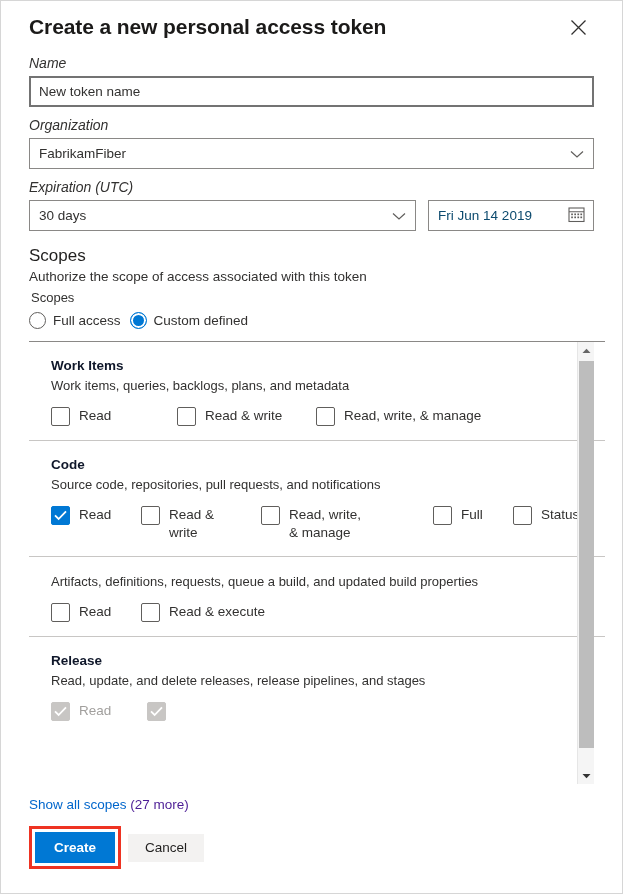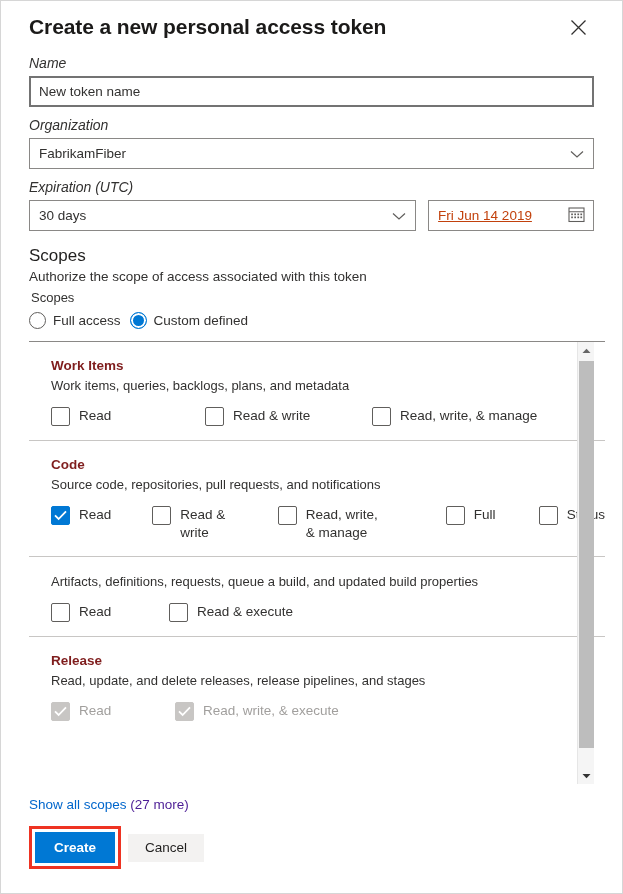--- a/index.html
+++ b/index.html
@@ -111,21 +111,21 @@
     box-sizing: border-box;
     width: 175px;
     height: 31px;
     border: 1px solid #8a8886;
     background: #ffffff;
     display: flex;
     align-items: center;
     padding: 0 9px;
     cursor: pointer;
   }
-  .date-value { font-size: 13.5px; color: #c2410c; text-decoration: underline; }
+  .date-value { font-size: 13.5px; color: #0c4a6e; }
   .cal-icon {
     position: absolute;
     right: 8px;
     top: 50%;
     transform: translateY(-50%);
   }
 
   
   .scopes-heading {
     font-size: 17px;
@@ -201,34 +201,33 @@
   }
   .scope-group {
     box-sizing: border-box;
     padding: 14px 0 14px 22px;
     border-bottom: 1px solid #c8c6c4;
   }
   .scope-group:last-child { border-bottom: none; }
   .group-title {
     font-size: 13.5px;
     font-weight: bold;
-    color: #7f1d1d;
+    color: #0f172a;
     line-height: 19px;
   }
   .group-desc {
     font-size: 13px;
     color: #323130;
     line-height: 19px;
     margin-top: 1px;
   }
   .cb-row {
     display: flex;
     align-items: flex-start;
     margin-top: 12px;
-    gap: 28px;
   }
   .cb-item {
     display: flex;
     align-items: flex-start;
     gap: 9px;
     cursor: pointer;
   }
   .checkbox {
     box-sizing: border-box;
     width: 19px;
@@ -523,21 +522,20 @@
                 </svg>
             </span>
             <span class="cb-label">Read</span>
           </div>
           <div class="cb-item disabled" style="width:195px">
             <span class="checkbox disabled-checked">
               <svg width="13" height="11" viewBox="0 0 13 11">
                   <path d="M1 5.3 L4.6 9 L12 1.3" stroke="#ffffff" stroke-width="1.8" fill="none"></path>
                 </svg>
             </span>
-            <span class="cb-label">Read, write, &amp; execute</span>
           </div>
         </div>
       </div>
 
     </div>
 
     <div class="scrollbar">
       <div class="sb-arrow up">
         <svg width="9" height="6" viewBox="0 0 9 6">
             <path d="M0.5 5 L4.5 0.8 L8.5 5 Z" fill="#666666"></path>

